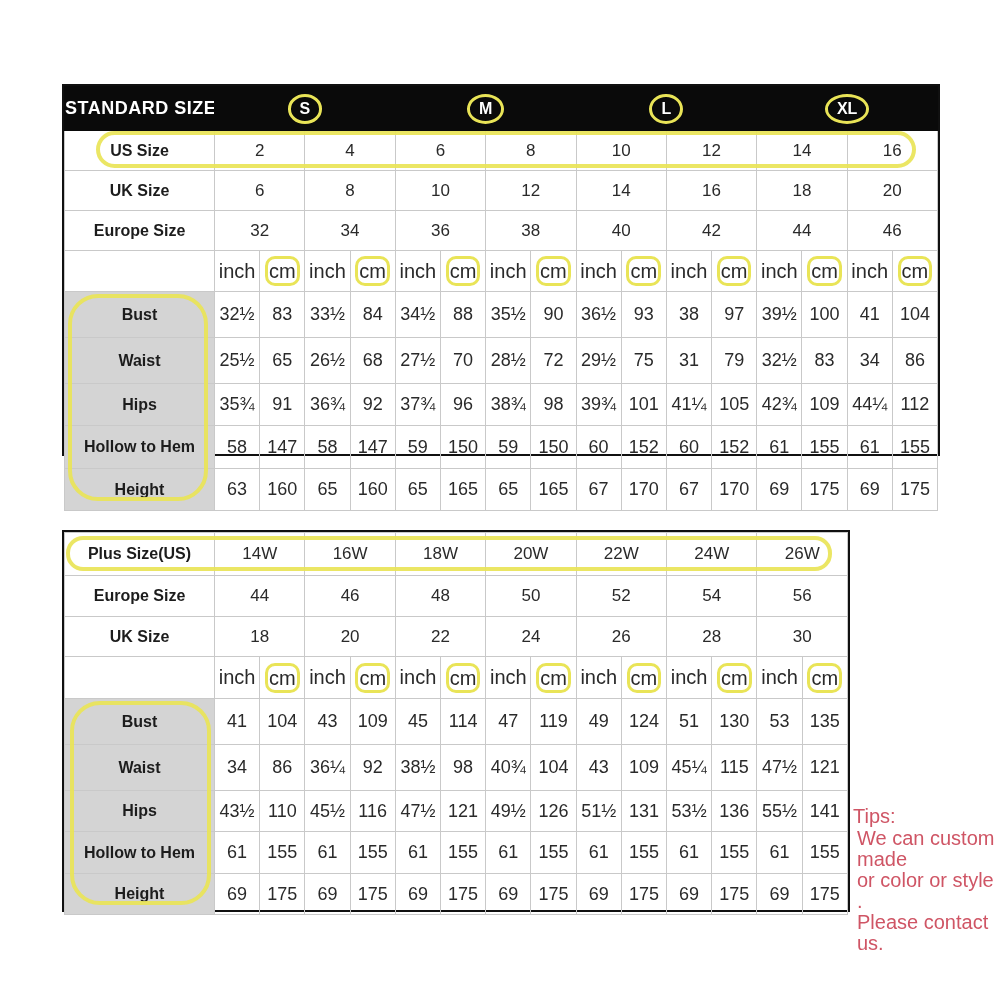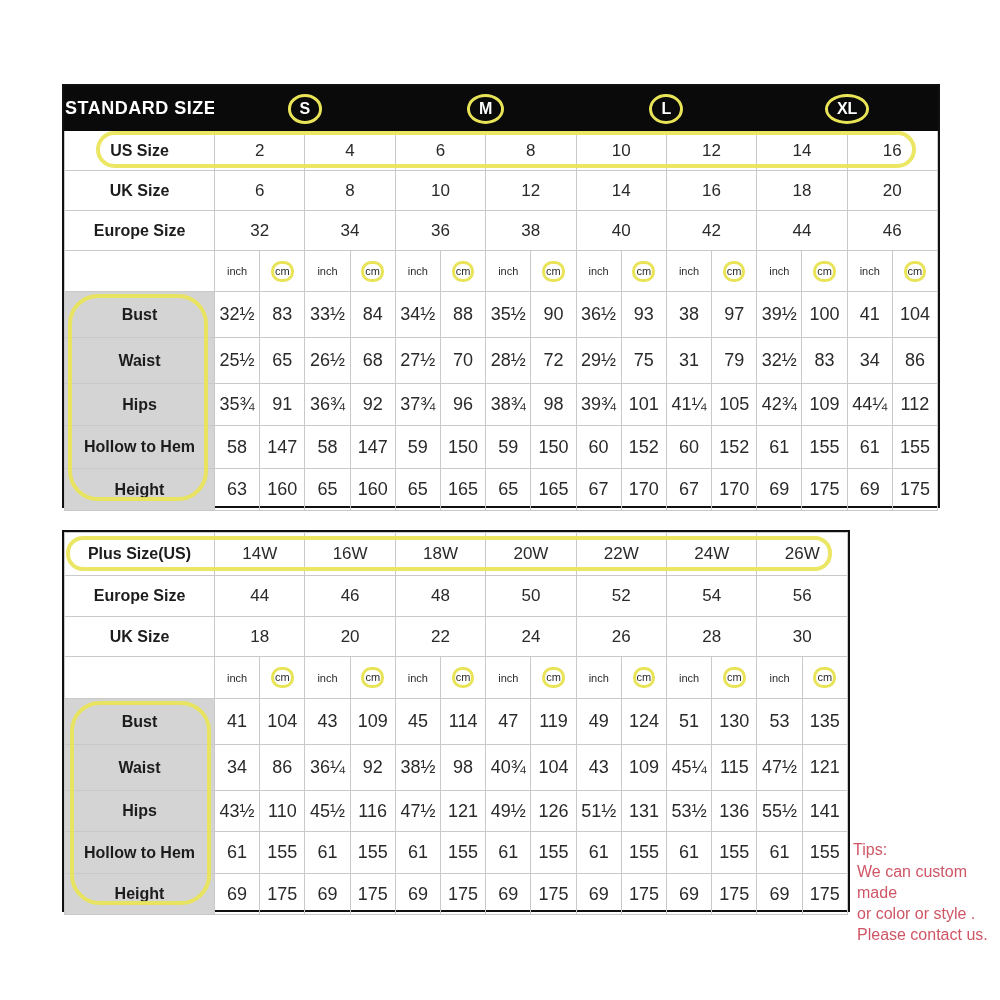--- a/index.html
+++ b/index.html
@@ -13,21 +13,21 @@
   }
   html,body{margin:0;padding:0;}
   body{
     width:1000px;height:1000px;position:relative;background:#ffffff;
     font-family:"Liberation Sans","DejaVu Sans",sans-serif;color:#1c1c1c;
     overflow:hidden;
   }
   .table-wrap{
     position:absolute;border:2px solid var(--border);box-sizing:border-box;background:#fff;
   }
-  #standard-wrap{left:62px;top:84px;width:878px;height:424px;}
+  #standard-wrap{left:62px;top:84px;width:878px;height:372px;}
   #plus-wrap{left:62px;top:530px;width:788px;height:382px;}
   table.size-table{
     border-collapse:collapse;table-layout:fixed;width:100%;height:100%;
   }
   table.size-table td{
     border:1px solid var(--grid);text-align:center;vertical-align:middle;
     padding:0;overflow:hidden;white-space:nowrap;
   }
   tr.bar td{background:var(--bar-bg);border:1px solid var(--bar-bg);color:var(--bar-text);}
   td.bar-title{
@@ -35,37 +35,37 @@
   }
   .circle{
     display:inline-flex;align-items:center;justify-content:center;
     min-width:30px;height:30px;padding:2px 9px;box-sizing:border-box;
     border:3px solid var(--highlight);border-radius:50%;
     color:var(--bar-text);font-weight:bold;font-size:16px;
   }
   td.lab{font-weight:bold;font-size:16px;background:#ffffff;}
   td.lab.gray{background:var(--label-bg);}
   td.sv{font-size:17px;color:#2a2a2a;}
-  td.unit{font-size:11px;color:#2a2a2a;}
+  td.unit{font-size:20px;color:#2a2a2a;}
   td.mv{font-size:18px;color:#2a2a2a;}
   .cmb{
     display:inline-block;border:3px solid var(--highlight);border-radius:10px;
     padding:2px 1px;line-height:1;background:#fff;
   }
   .overlay{
     position:absolute;border:4px solid var(--highlight);pointer-events:none;
     box-sizing:border-box;z-index:5;opacity:0.92;
   }
   #hl-us-row{left:96px;top:131px;width:820px;height:37px;border-radius:19px;}
   #hl-plus-row{left:66px;top:536px;width:766px;height:35px;border-radius:17px;}
   #hl-standard-labels{left:68px;top:294px;width:140px;height:207px;border-radius:30px;}
   #hl-plus-labels{left:70px;top:701px;width:141px;height:204px;border-radius:30px;}
   #tips{
     position:absolute;left:853px;top:806px;color:var(--tips-color);
-    font-size:16px;line-height:21px;z-index:6;margin-top:33px;
+    font-size:20px;line-height:21px;z-index:6;
   }
   #tips .tips-title{margin-bottom:1px;}
   #tips .tips-line{margin-left:4px;}
 </style>
 </head>
 <body>
 
 <div class="table-wrap" id="standard-wrap">
   <table class="size-table" id="standard-table">
       <colgroup>

